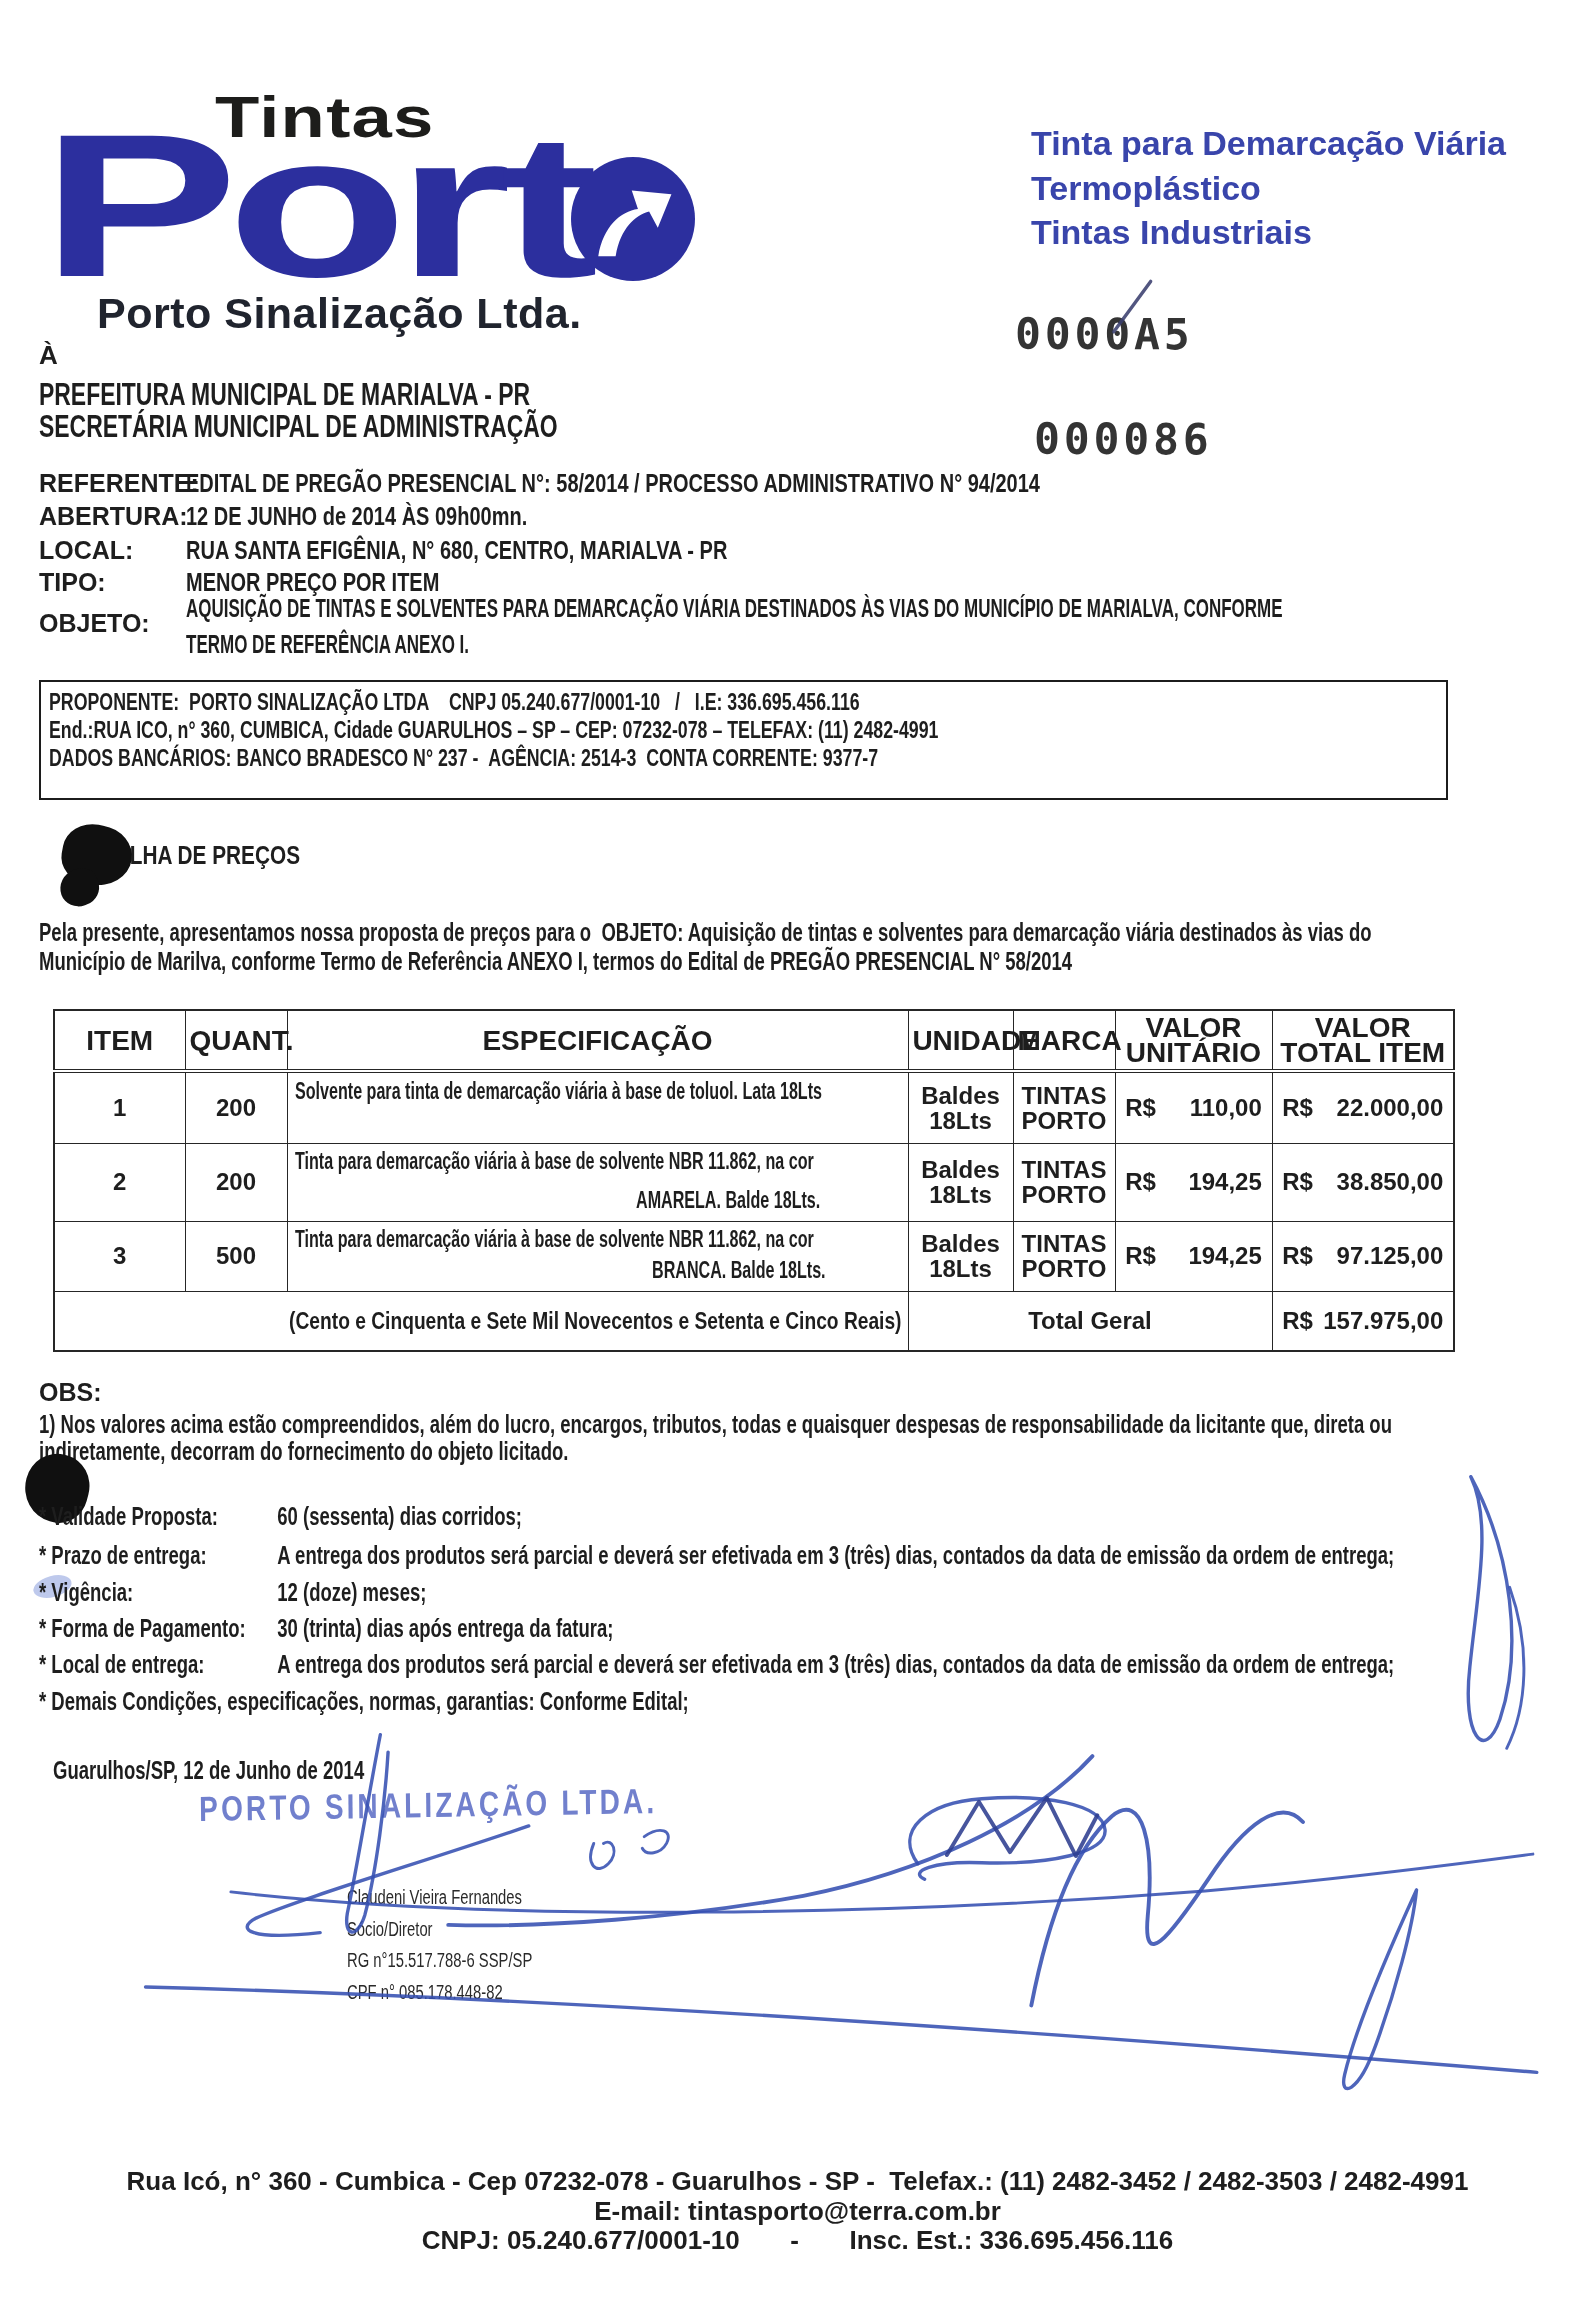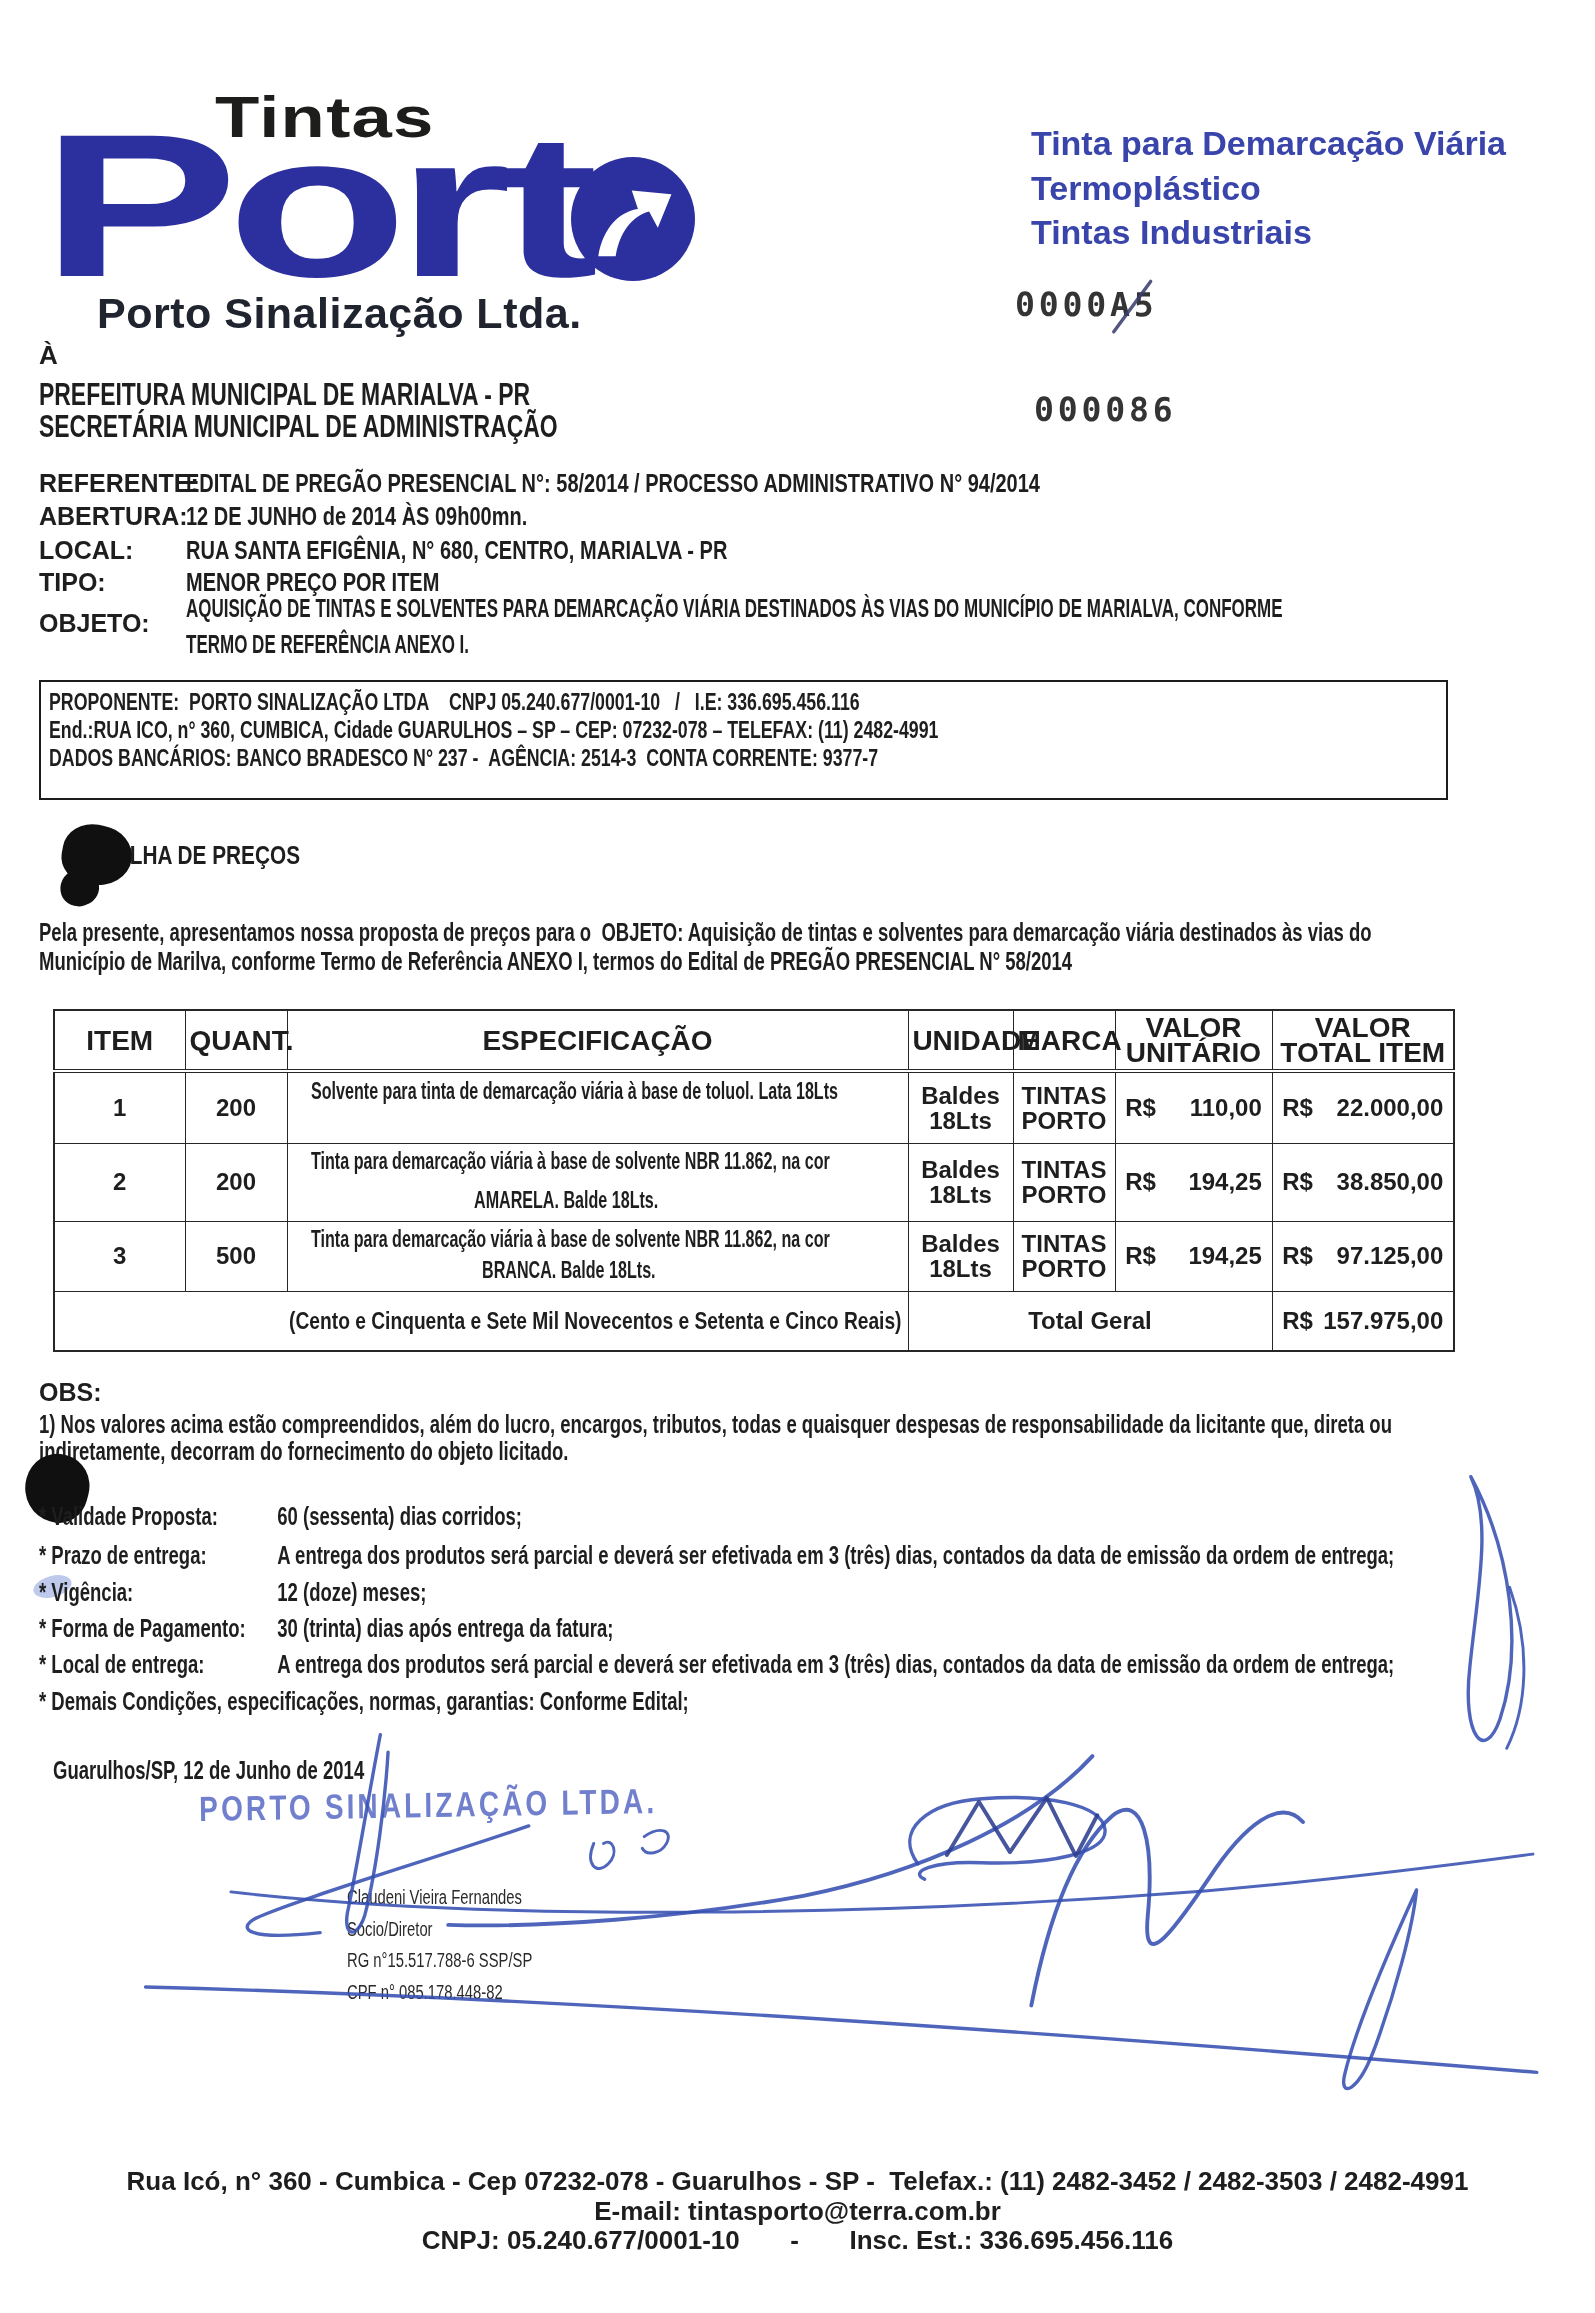--- a/index.html
+++ b/index.html
@@ -13,39 +13,39 @@
   .n68{display:inline-block;transform:scaleX(.68);transform-origin:0 0;white-space:nowrap;}
   .nr80{display:inline-block;transform:scaleX(.80);transform-origin:100% 0;white-space:nowrap;}
   
   .logo-tintas{left:215px;top:83px;font-size:58px;font-weight:bold;letter-spacing:1px;color:#1d1d1b;
                transform:scaleX(1.25);transform-origin:0 0;white-space:nowrap;}
   .logo-porto{left:41px;top:103px;font-size:204px;line-height:1;font-weight:bold;letter-spacing:-7.8px;
               color:#2c2f9e;transform:scaleX(1.45);transform-origin:0 0;white-space:nowrap;}
   .logo-circle{left:571px;top:157px;width:124px;height:124px;border-radius:50%;background:#2c2f9e;}
   .logo-company{left:97px;top:289px;font-size:43px;font-weight:bold;letter-spacing:0.5px;color:#20242e;white-space:nowrap;}
   .tagline{left:1031px;font-size:34px;font-weight:bold;color:#3945ab;white-space:nowrap;}
-  .stampnum{font-family:"DejaVu Sans Mono",monospace;font-size:33px;font-weight:bold;letter-spacing:3.9px;
-            color:#343434;transform:rotate(.3deg);white-space:nowrap;}
+  .stampnum{font-family:"DejaVu Sans Mono",monospace;font-size:43px;font-weight:bold;letter-spacing:3.9px;
+            color:#343434;transform:rotate(.3deg);white-space:nowrap;margin-top:24px;}
   .rcp{left:39px;font-size:31px;font-weight:bold;white-space:nowrap;}
   .ref-row{left:39px;font-size:25px;font-weight:bold;white-space:nowrap;}
   .rlabel{display:inline-block;width:147px;}
   .pbox{left:39px;top:680px;width:1409px;height:120px;border:2.9px solid #1c1c1c;box-sizing:border-box;
         padding:5.8px 0 0 7.8px;}
   .pline{height:28px;line-height:28px;font-size:24px;font-weight:bold;}
   .blob{position:absolute;background:#101010;}
   .h-planilha{left:124px;top:840px;font-size:26px;font-weight:bold;white-space:nowrap;}
   .para{left:39px;font-size:25px;font-weight:bold;white-space:nowrap;}
   
   .ptable{left:53px;top:1009px;width:1400px;border-collapse:collapse;table-layout:fixed;}
   .ptable th,.ptable td{border:1.9px solid #262626;}
   .ptable{border:2.9px solid #262626;}
   .ptable th{font-size:28px;font-weight:bold;text-align:center;line-height:25px;height:58px;
              border-bottom:4.9px double #262626;padding:0 3.9px;}
   .ptable td{font-size:24px;font-weight:bold;text-align:center;padding:0;}
-  td.espec{vertical-align:top;text-align:center;padding-left:16px;}
+  td.espec{vertical-align:top;text-align:right;}
   .ewrap{display:flex;flex-direction:column;justify-content:space-between;padding:3.9px 7.8px 3.9px 7.8px;box-sizing:border-box;}
   .two{line-height:25px;font-size:23px;font-weight:bold;}
   .money{display:flex;justify-content:space-between;align-items:center;padding:0 9.7px;height:100%;}
   .tg-cell{text-align:center;}
   td.extenso{text-align:right;padding-right:5.8px;}
   
   .cond-row{left:39px;font-size:25px;font-weight:bold;white-space:nowrap;}
   .clabel{display:inline-block;width:322px;}
   
   .sig-date{left:53px;top:1756px;font-size:25px;font-weight:bold;white-space:nowrap;}

